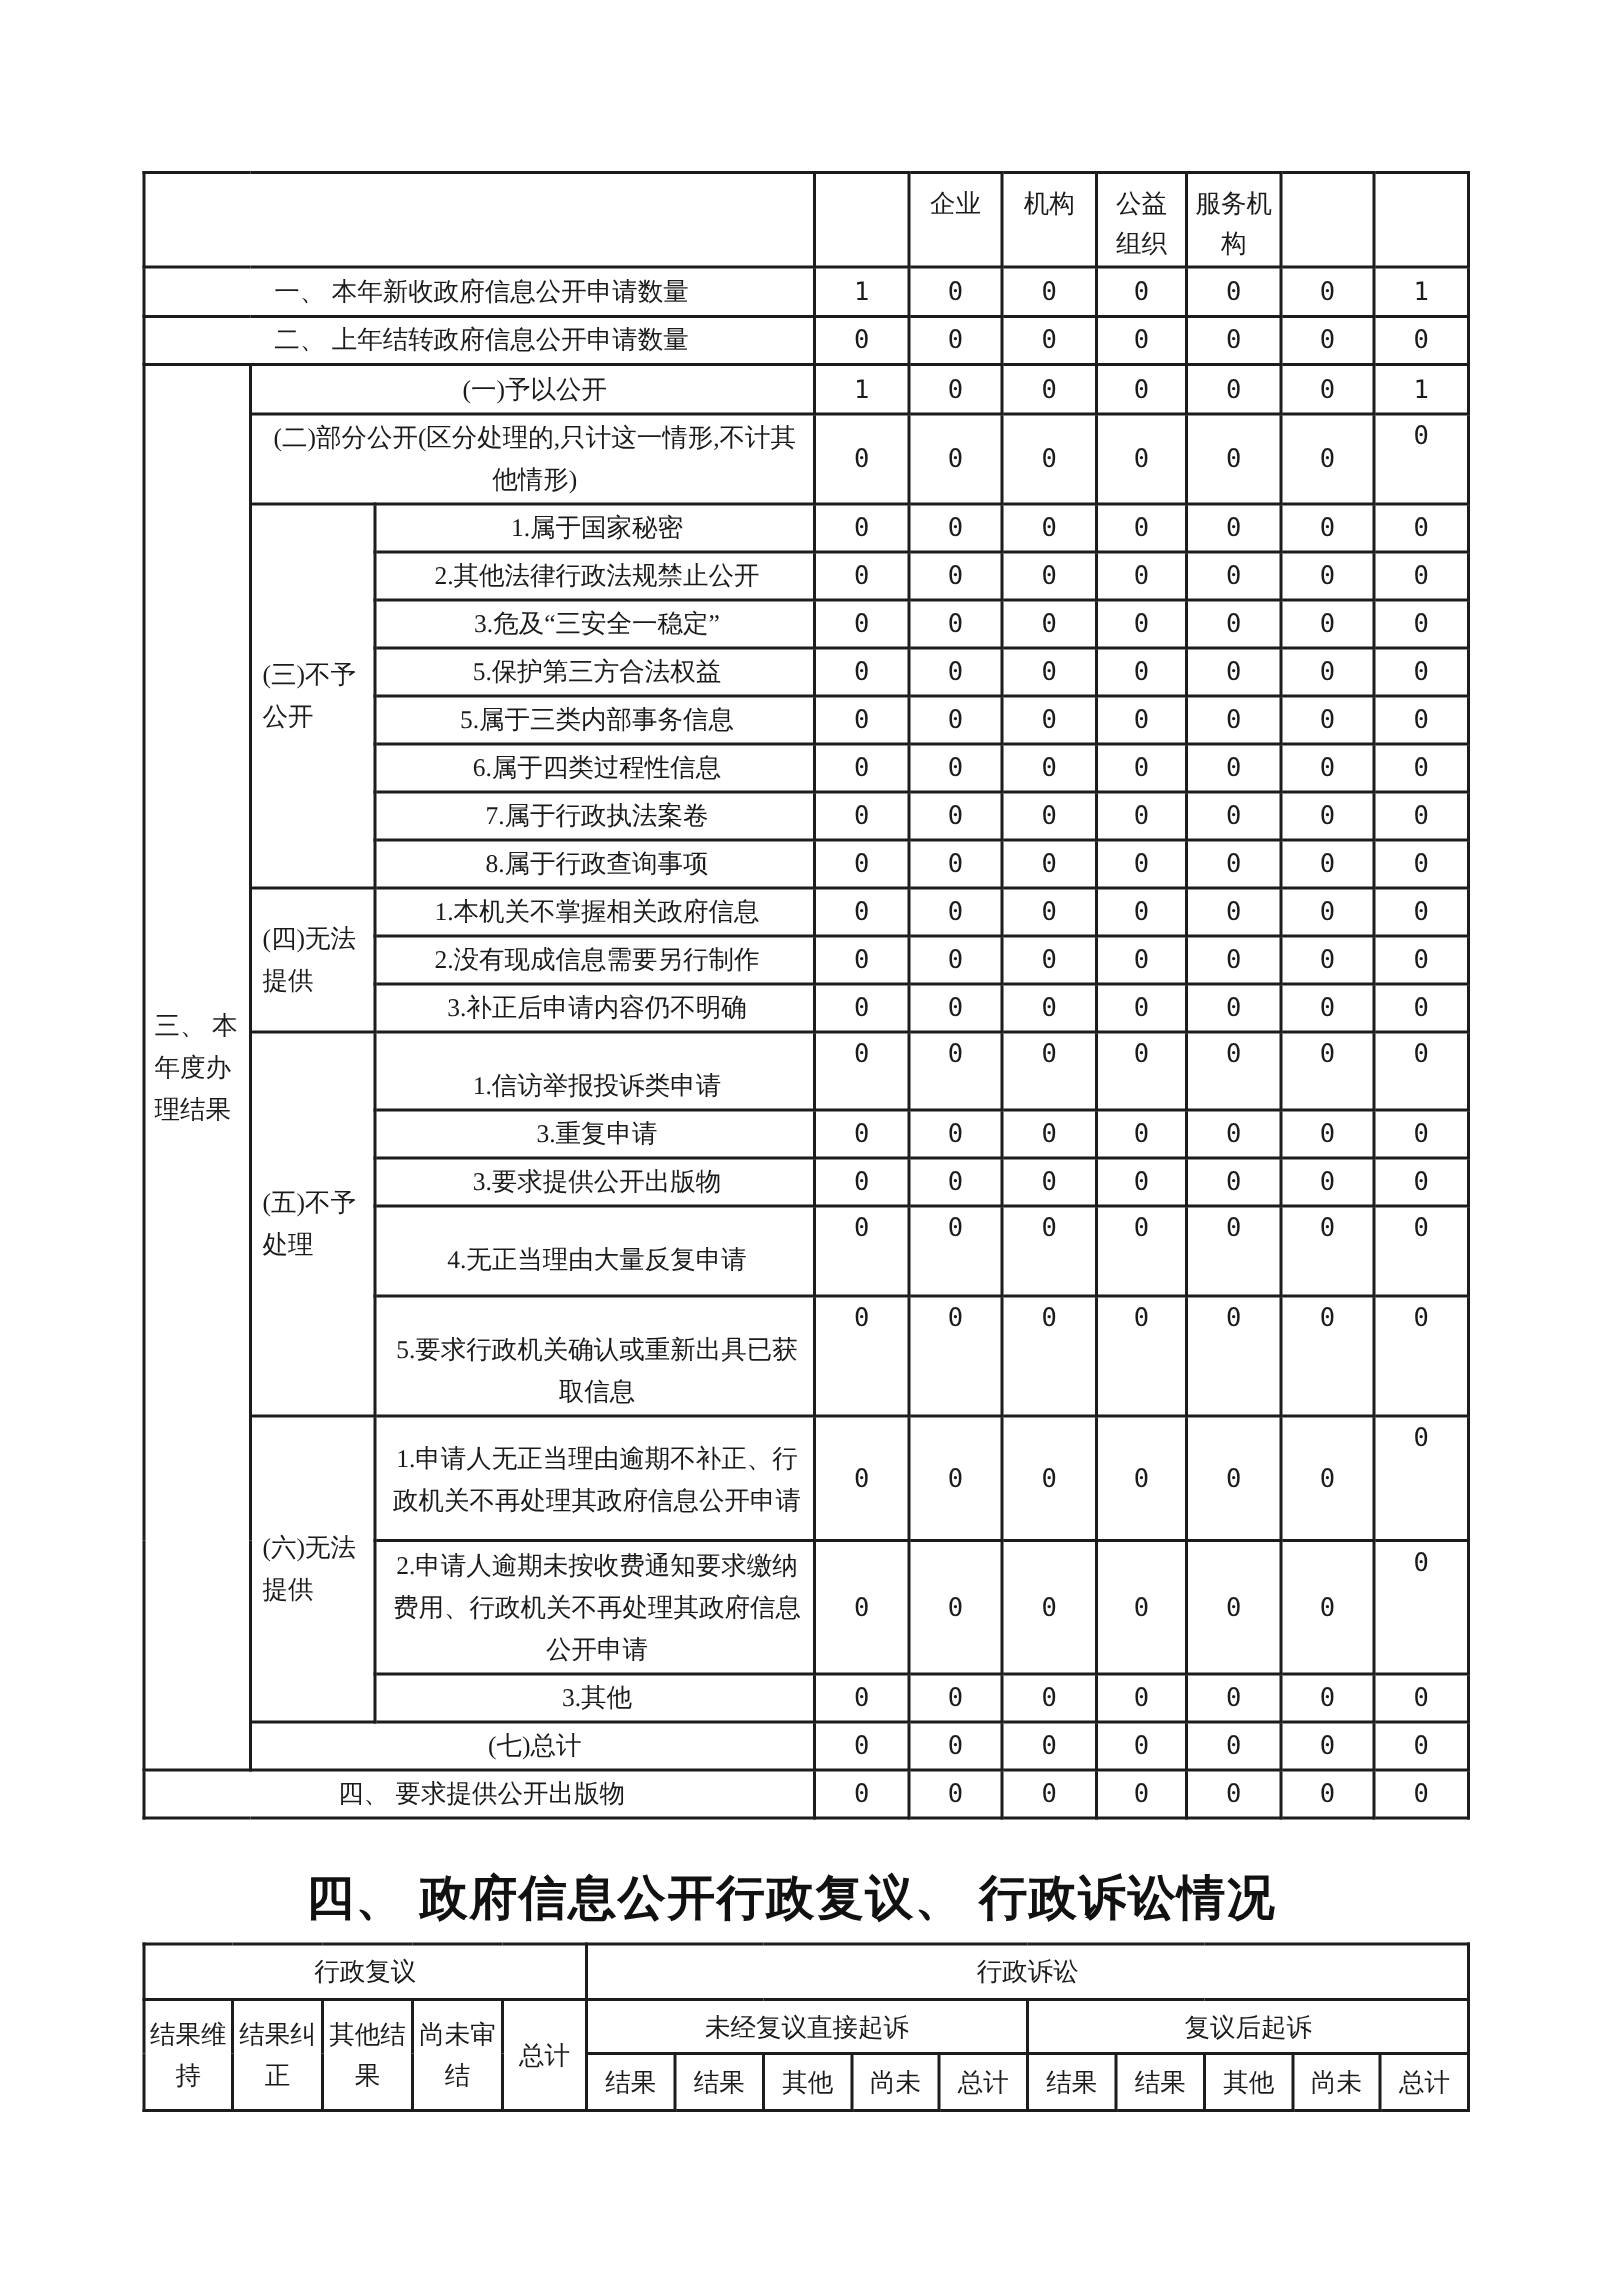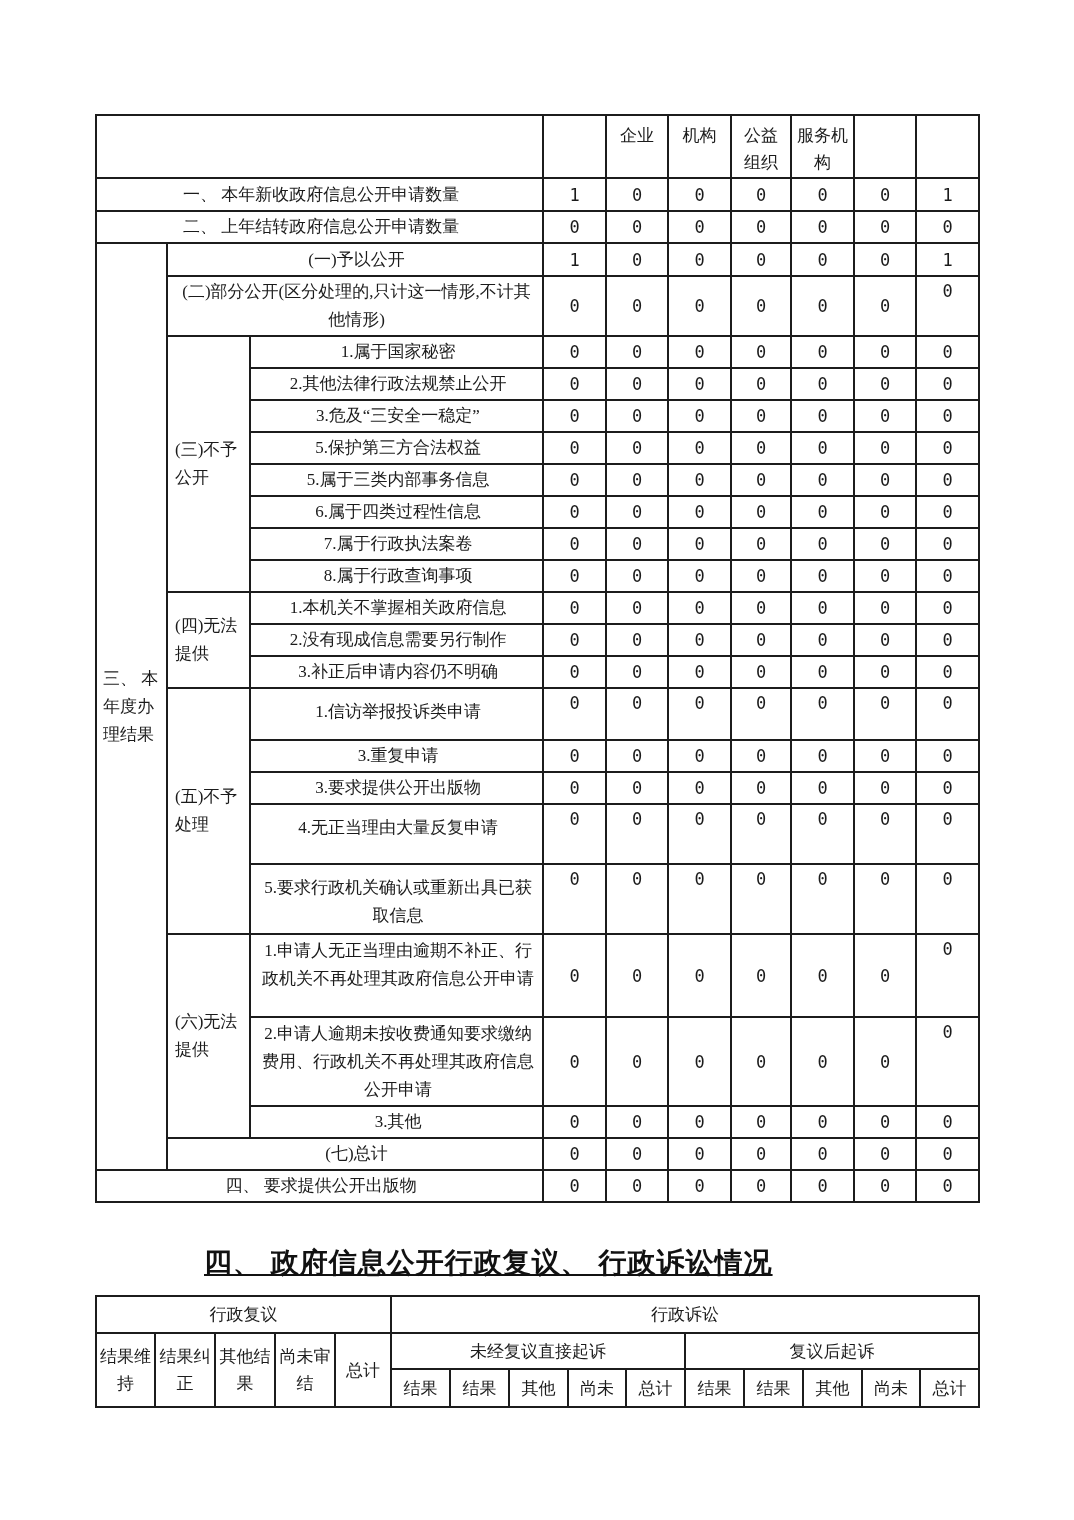--- a/index.html
+++ b/index.html
@@ -21,26 +21,26 @@
   #t1 td.lbl  { text-align:center; padding-left:7px; }
   #t1 td.secA { text-align:left; padding:2px 3px 2px 6px; }
   #t1 td.secB { text-align:left; padding:2px 4px 2px 7px; }
   #t1 td.num  {
     text-align:center; padding:0 2px;
     font-family:"DejaVu Sans Mono","Liberation Mono",monospace;
     font-size:17px;
   }
   #t1 tr.hdr td { vertical-align:top; text-align:center; padding-top:6px; line-height:27px; }
   td.vt  { vertical-align:top; padding-top:3px; }
-  tr.rt td { vertical-align:top; padding-top:9px; }
+  tr.rt td { vertical-align:top; padding-top:21px; }
   
   #title4 {
     position:absolute; left:204px; top:1244px;
     font-family:"Liberation Sans","DejaVu Sans",sans-serif;
-    font-weight:700; font-size:28px; letter-spacing:1px; color:#111;text-decoration:underline;
+    font-weight:700; font-size:32px; letter-spacing:1px; color:#111;
   }
   
   #t2 { left:95px; top:1295px; width:883px; }
   #t2 td { text-align:center; line-height:27px; padding:1px 3px; }
 </style>
 </head>
 <body>
 
 <table id="t1">
   <colgroup>
@@ -273,21 +273,21 @@
         <td class="v num">0</td>
         <td class="v num">0</td>
         <td class="v num">0</td>
         <td class="v num">0</td>
         <td class="v num">0</td>
         <td class="v num">0</td>
     </tr>
 
     <tr style="height:83px">
       <td rowspan="3" class="secB">(六)无法提供</td>
-      <td class="lbl" style="vertical-align:top;padding-top:2px">1.申请人无正当理由逾期不补正、行政机关不再处理其政府信息公开申请</td>
+      <td class="lbl" style="vertical-align:top;padding-top:14px">1.申请人无正当理由逾期不补正、行政机关不再处理其政府信息公开申请</td>
       <td class="v num">0</td>
         <td class="v num">0</td>
         <td class="v num">0</td>
         <td class="v num">0</td>
         <td class="v num">0</td>
         <td class="v num">0</td>
         <td class="v num vt">0</td>
     </tr>
     <tr style="height:88px">
       <td class="lbl" style="vertical-align:top;padding-top:2px">2.申请人逾期未按收费通知要求缴纳费用、行政机关不再处理其政府信息公开申请</td>

